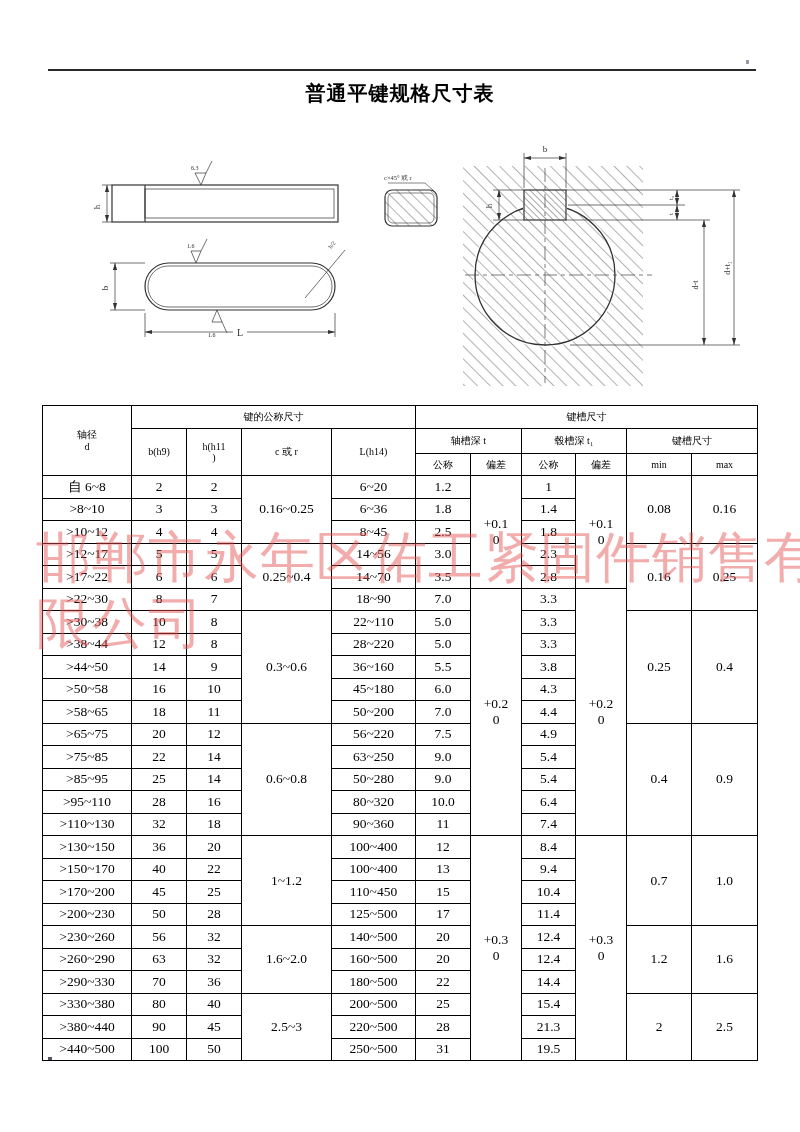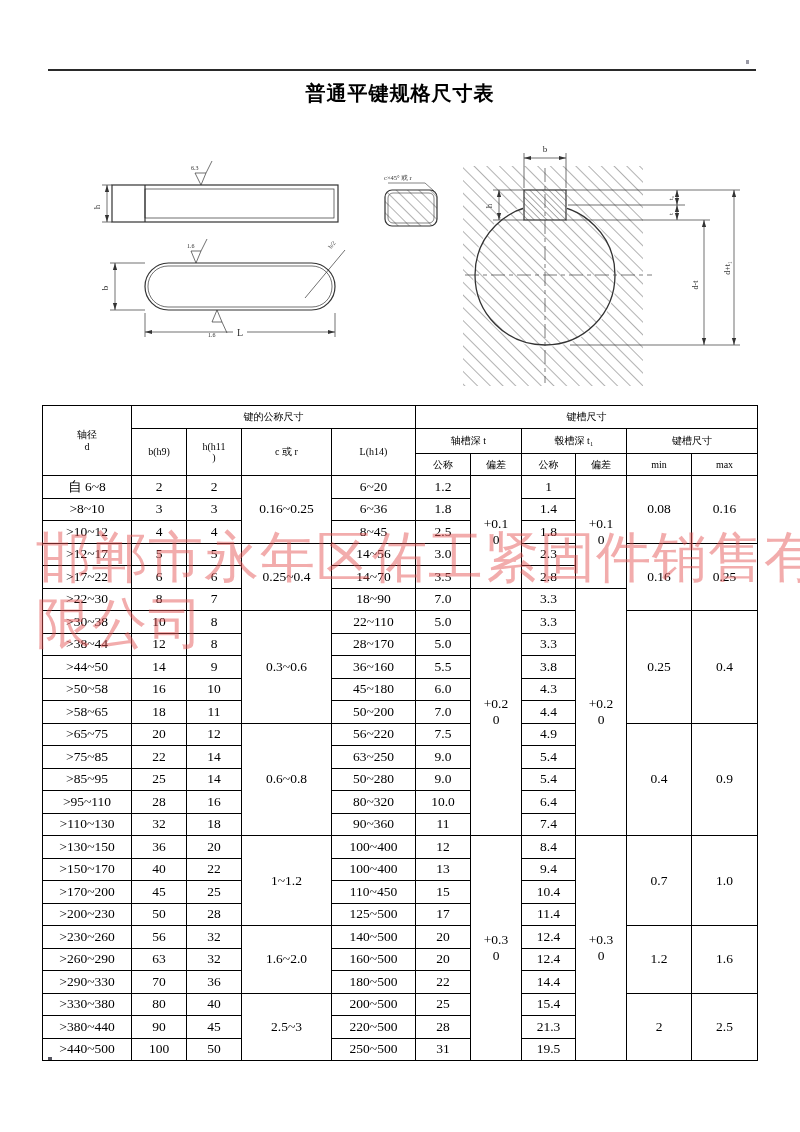--- a/index.html
+++ b/index.html
@@ -270,21 +270,21 @@
         <td>22~110</td>
         <td>5.0</td>
         <td>3.3</td>
         <td rowspan="5">0.25</td>
         <td rowspan="5">0.4</td>
       </tr>
       <tr>
         <td>&gt;38~44</td>
         <td>12</td>
         <td>8</td>
-        <td>28~170</td>
+        <td>28~220</td>
         <td>5.0</td>
         <td>3.3</td>
       </tr>
       <tr>
         <td>&gt;44~50</td>
         <td>14</td>
         <td>9</td>
         <td>36~160</td>
         <td>5.5</td>
         <td>3.8</td>

